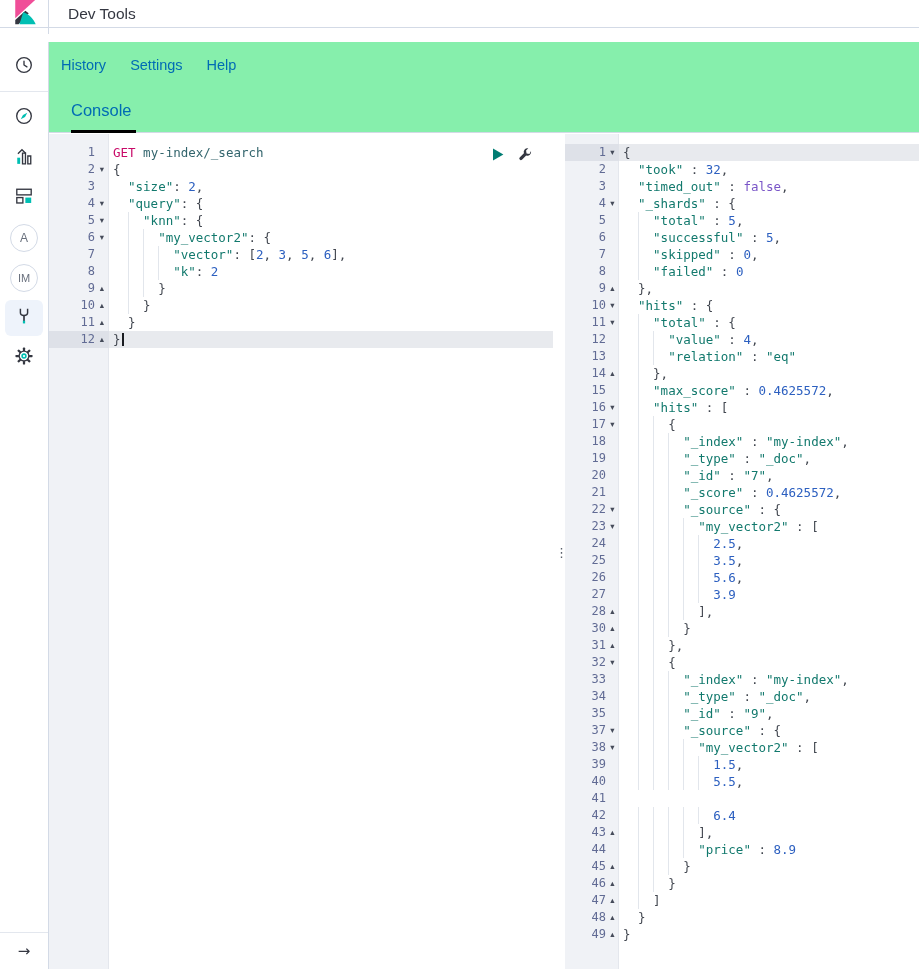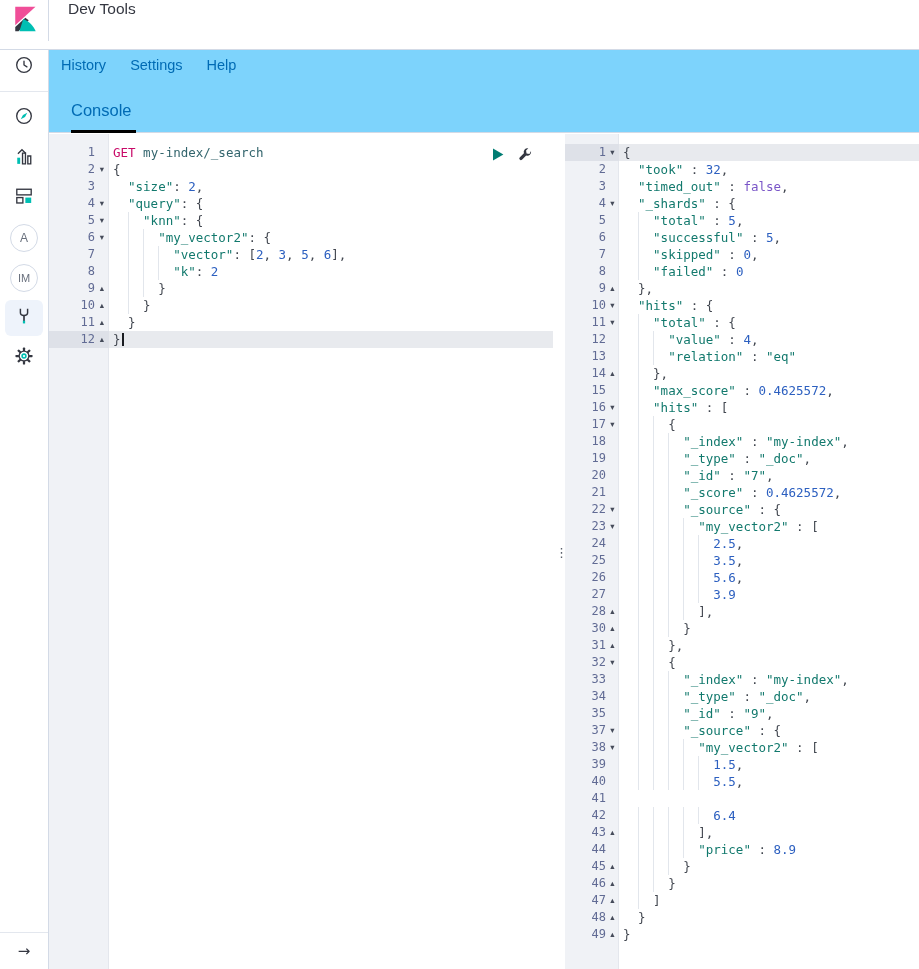--- a/index.html
+++ b/index.html
@@ -1,42 +1,42 @@
 <!DOCTYPE html>
 <html><head>
 <meta charset="utf-8">
 <style>
   * { box-sizing: border-box; margin: 0; padding: 0; }
   html,body { width: 919px; height: 969px; overflow: hidden; background:#fff;
     font-family:"Liberation Sans", sans-serif; position: relative; }
 
   
-  .topbar { position:absolute; top:0; left:0; right:0; height:50px; background:#fff;
-    border-bottom:1px solid #d3dae6; display:flex; z-index:5; }
+  .topbar { position:absolute; top:0; left:0; right:0; height:28px; background:#fff;
+    border-bottom:1px solid #d3dae6; display:flex; align-items:center; z-index:5; }
   .logo-cell { width:49px; height:41px; border-right:1px solid #d3dae6;
     display:flex; align-items:center; justify-content:center; }
   .app-title { margin-left:19px; font-size:15.5px; color:#343741; }
 
   
   .sidebar { position:absolute; top:42px; left:0; width:49px; bottom:0; background:#fff;
     border-right:1px solid #d3dae6; z-index:4; }
   .side-group-top { height:50px; display:flex; align-items:center; justify-content:center;
     border-bottom:1px solid #e3e7ee; }
   .side-nav { padding-top:6px; }
   .side-item { height:40px; display:flex; align-items:center; justify-content:center; cursor:pointer; }
   .side-item.sel { height:36px; margin:2px 5px; background:#eef3fb; border-radius:6px; }
   .avatar { width:28px; height:28px; border:1px solid #d3dae6; border-radius:50%;
     display:flex; align-items:center; justify-content:center; color:#69707d; font-size:12px; }
   .avatar.sm { font-size:11px; }
   .side-bottom { position:absolute; bottom:0; left:0; right:0; height:37px;
     border-top:1px solid #e3e7ee; display:flex; align-items:center; justify-content:center;
     color:#343741; font-size:15px; font-family:"DejaVu Sans",sans-serif; cursor:pointer; }
 
   
-  .header { position:absolute; top:42px; left:49px; right:0; height:91px; background:#7dd3fc;
+  .header { position:absolute; top:42px; left:49px; right:0; height:91px; background:#86efac;
     border-bottom:1px solid #d3dae6; }
   .nav-links { display:flex; gap:24px; padding:15px 0 0 12px; }
   .nav-link { color:#006bb4; font-size:14.5px; cursor:pointer; }
   .tab { position:absolute; left:22px; bottom:-1px; color:#006bb4; font-size:16.5px;
     padding:0 4px 10px 0; border-bottom:3px solid #000000; cursor:pointer; }
 
   
   .editors { position:absolute; top:134px; left:49px; right:0; bottom:0; display:flex; }
   .pane { padding-top:10px; overflow:hidden; position:relative; }
   .req { width:504px;

